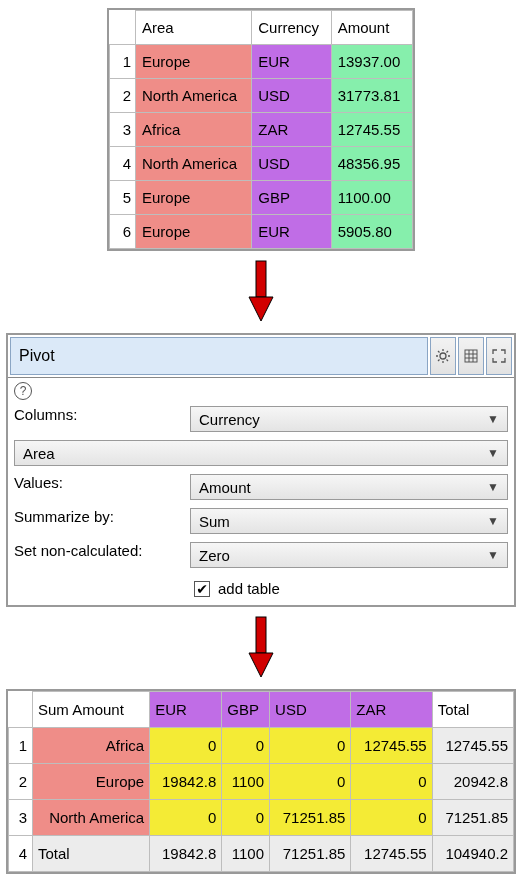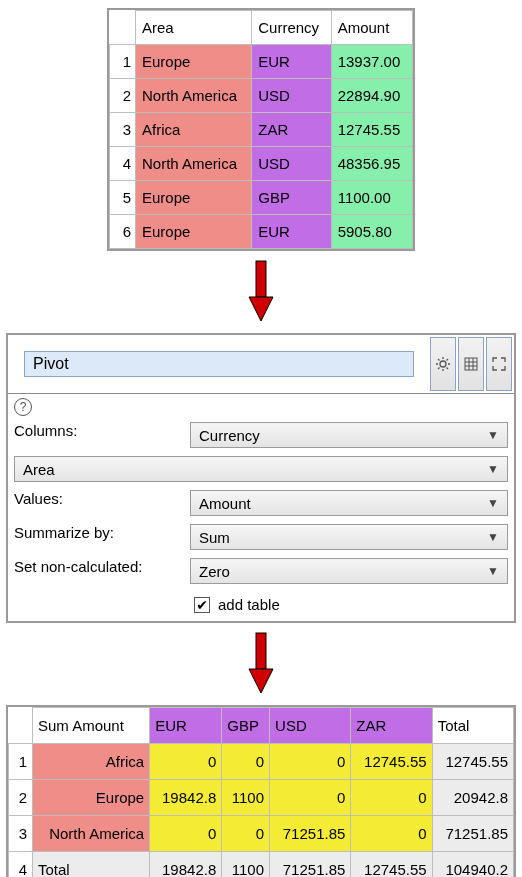--- a/index.html
+++ b/index.html
@@ -56,22 +56,22 @@
   }
   .titlebar {
     display: flex;
     align-items: stretch;
     border-bottom: 1px solid #888;
   }
   .titlebar .title {
     flex: 1;
     background: #dbe9f8;
     border: 1px solid #8aa5c4;
-    margin: 16px;
-    padding: 3px 8px;
+    margin: 2px;
+    padding: 9px 8px;
     font-size: 16px;
   }
   .tb-btn {
     width: 26px;
     border: 1px solid #8aa5c4;
     margin: 2px 2px 2px 0;
     display: flex;
     align-items: center;
     justify-content: center;
     background: linear-gradient(#f2f2f2,#e2e2e2);
@@ -169,21 +169,21 @@
     <tr>
       <td class="rownum">1</td>
       <td class="c-area">Europe</td>
       <td class="c-cur">EUR</td>
       <td class="c-amt">13937.00</td>
     </tr>
     <tr>
       <td class="rownum">2</td>
       <td class="c-area">North America</td>
       <td class="c-cur">USD</td>
-      <td class="c-amt">22894.90</td>
+      <td class="c-amt">31773.81</td>
     </tr>
     <tr>
       <td class="rownum">3</td>
       <td class="c-area">Africa</td>
       <td class="c-cur">ZAR</td>
       <td class="c-amt">12745.55</td>
     </tr>
     <tr>
       <td class="rownum">4</td>
       <td class="c-area">North America</td>

